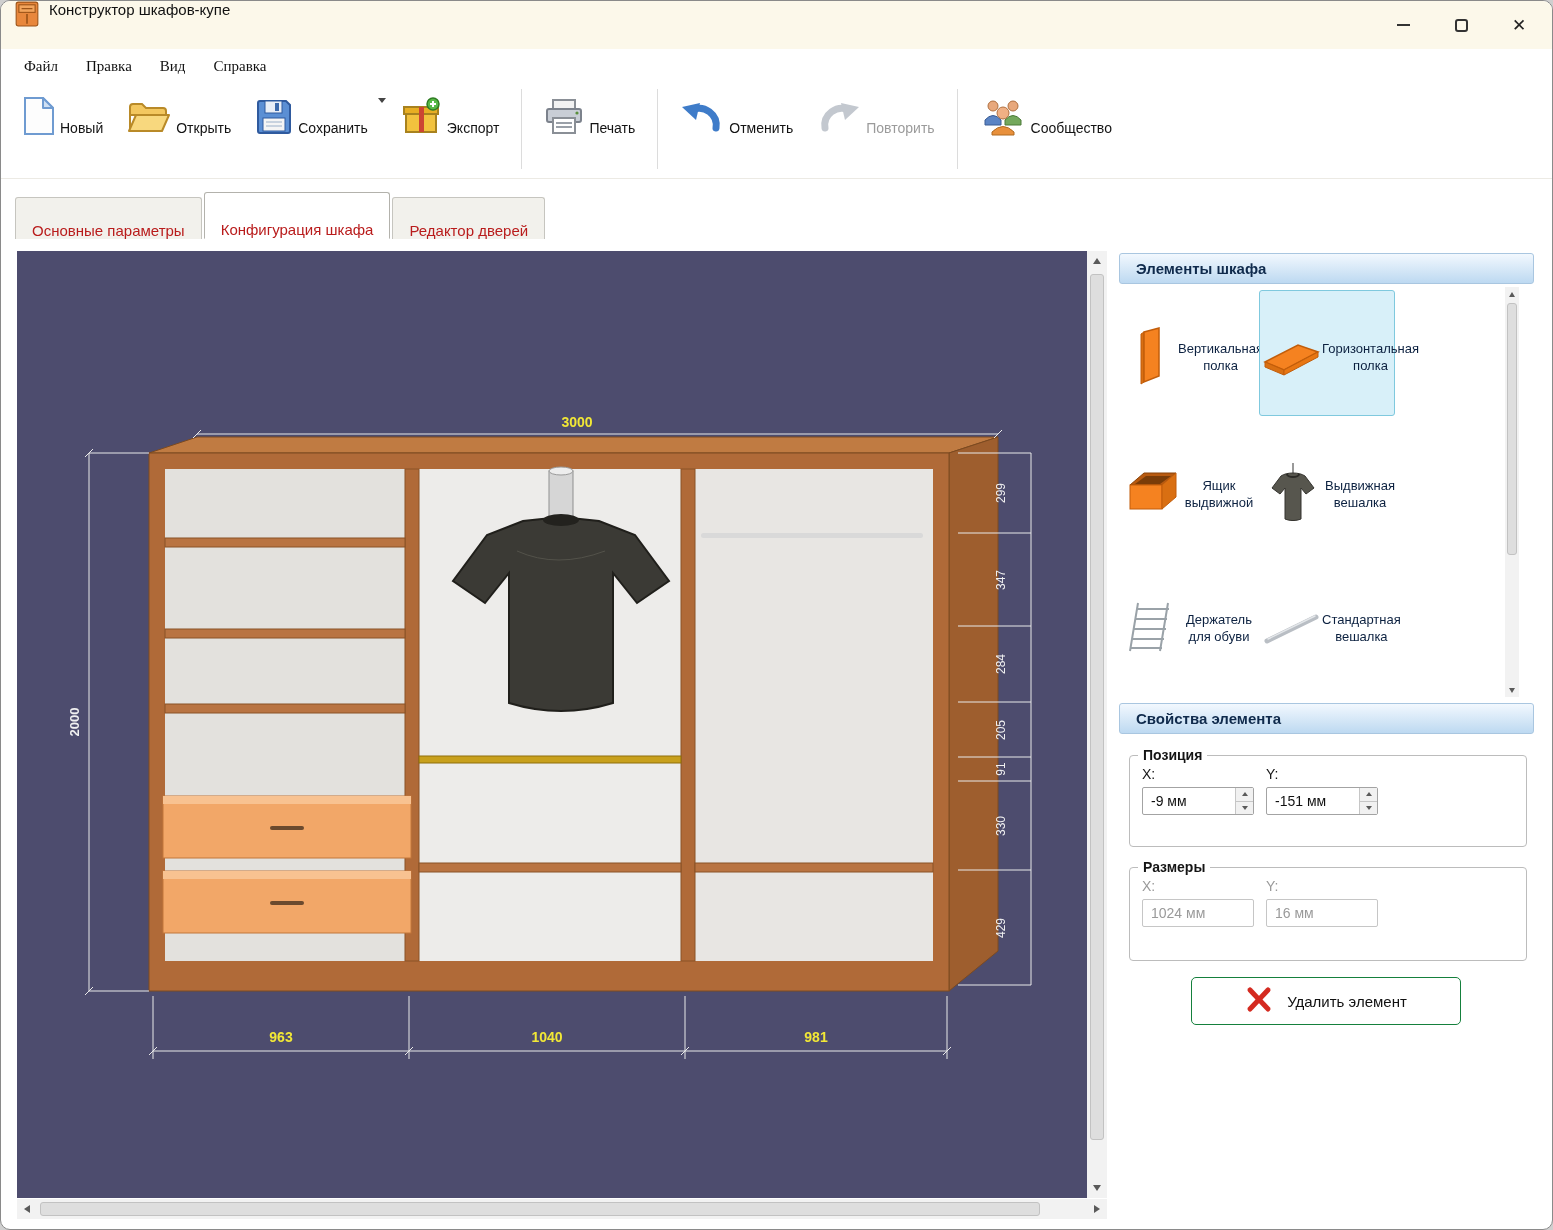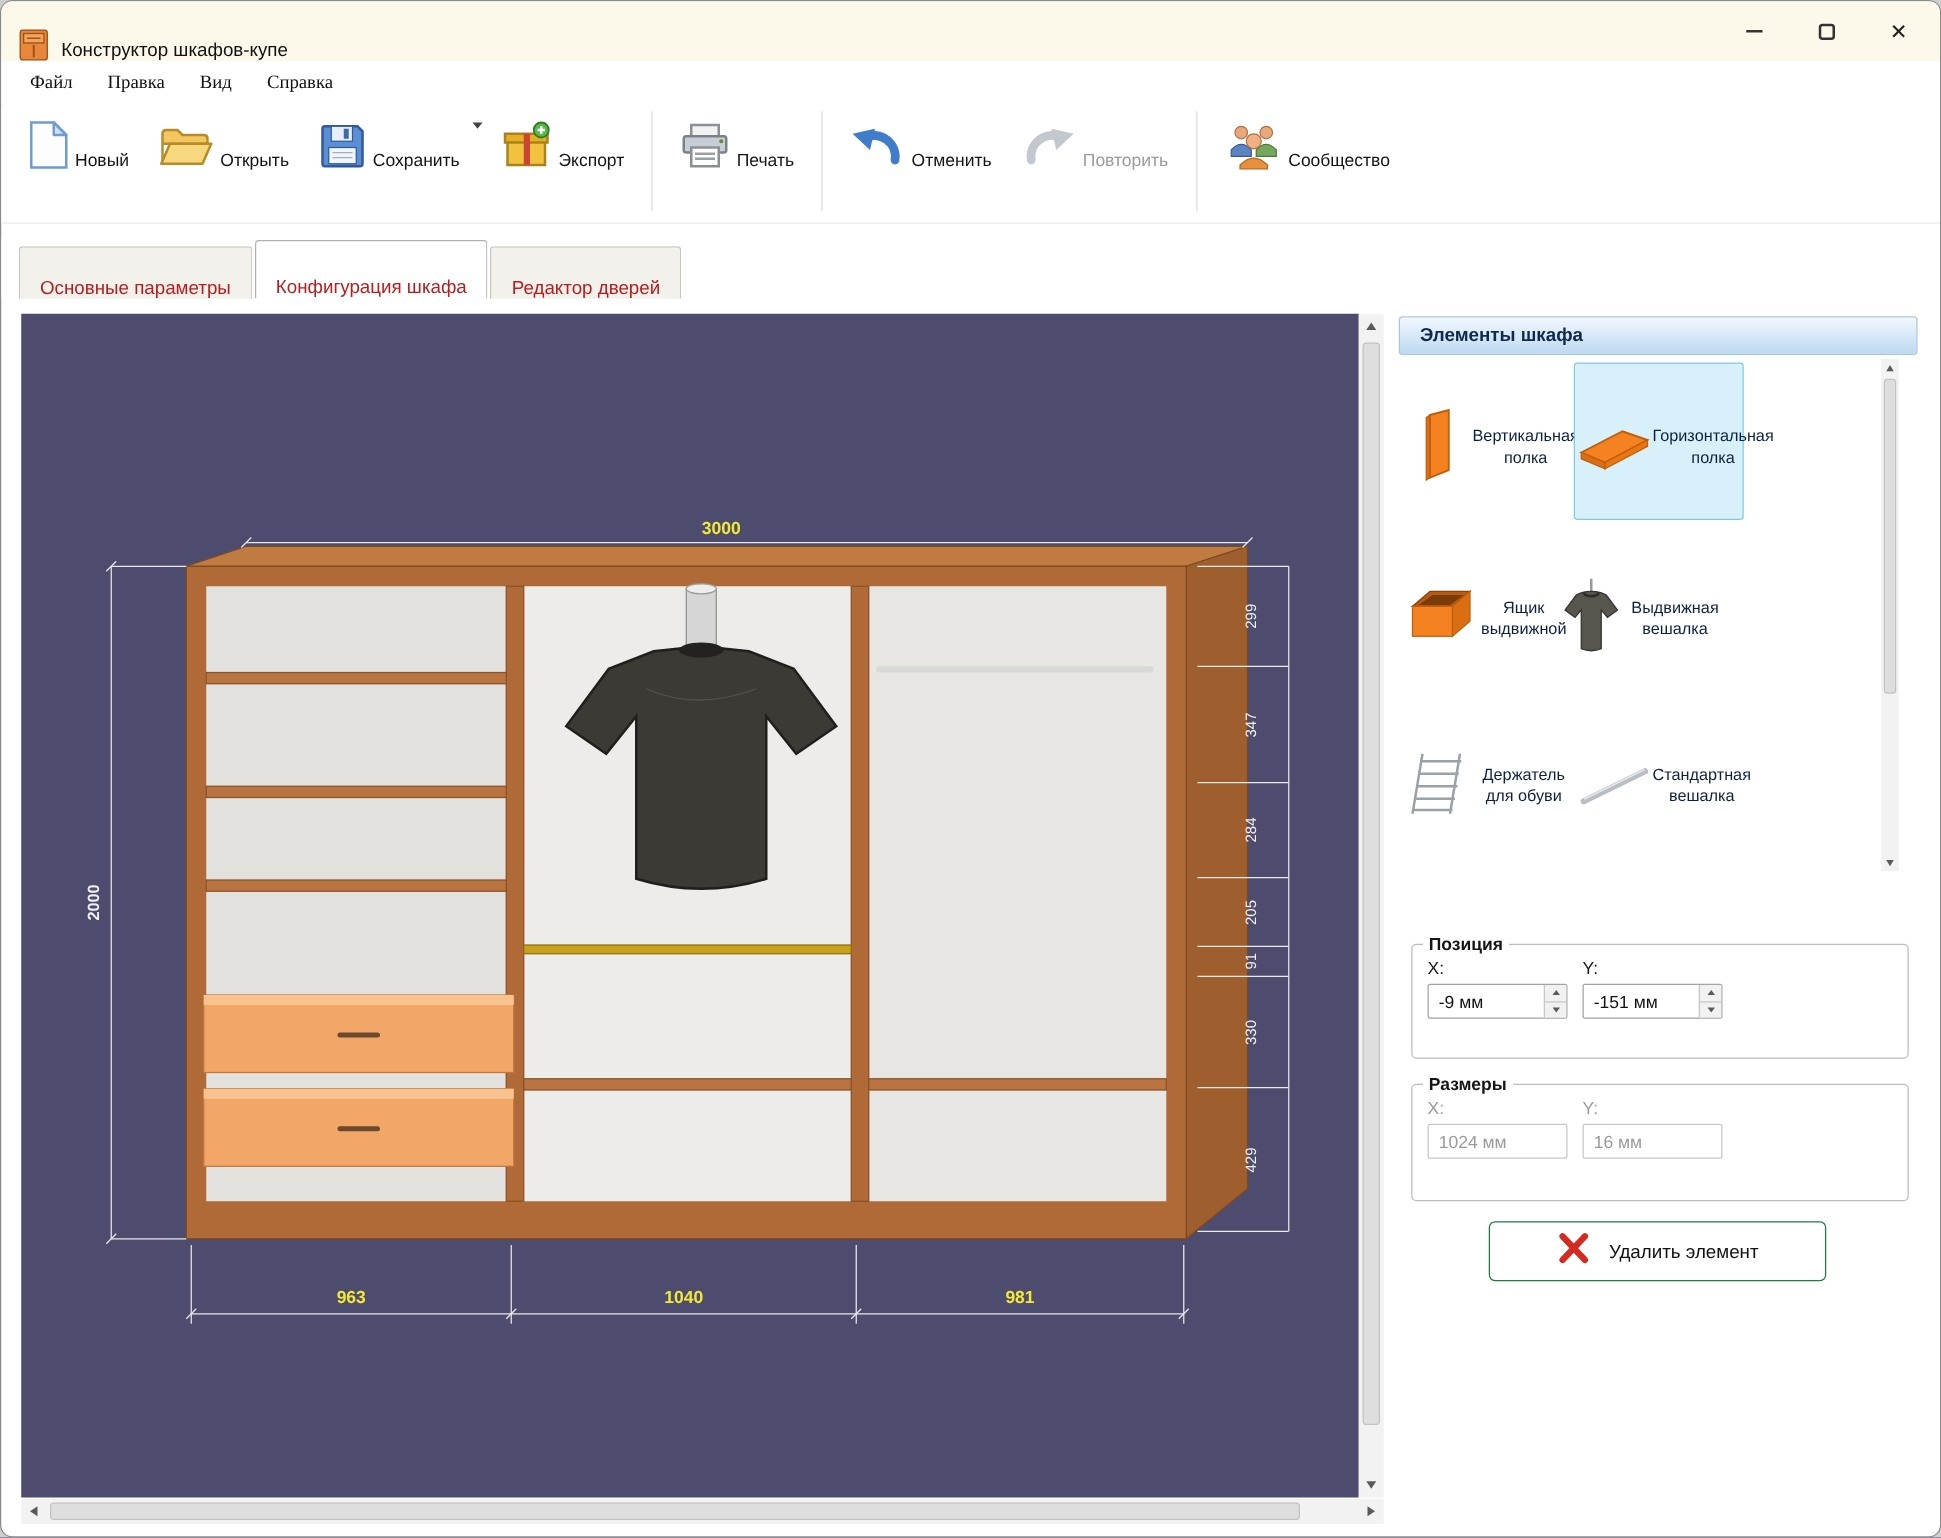--- a/index.html
+++ b/index.html
@@ -9,21 +9,21 @@
     font-family:"Liberation Sans", sans-serif;
     overflow:hidden;
   }
   .window {
     position:relative; width:1553px; height:1230px;
     background:#ffffff; border:1px solid #8a8a8a; border-radius:10px;
     overflow:hidden;
   }
   
   .titlebar { position:absolute; left:0; top:0; right:0; height:48px;
-    background:#fcf8ea; display:flex; align-items:flex-end; padding-left:14px; }
+    background:#fcf8ea; display:flex; align-items:flex-start; padding-left:14px; }
   .app-icon { width:24px; height:26px; margin-right:10px; display:inline-flex; }
   .title { font-size:15px; color:#111; }
   .win-controls { position:absolute; right:4px; top:0; height:48px; display:flex; align-items:center; }
   .wbtn { width:58px; height:42px; display:flex; align-items:center; justify-content:center; cursor:pointer; color:#333; }
   .glyph-min { width:13px; height:2px; background:#333; display:block; }
   .glyph-max { width:13px; height:13px; border:2px solid #333; border-radius:3px; display:block; }
   .glyph-close { font-size:17px; line-height:1; color:#222; }
   
   .menubar { position:absolute; left:0; top:48px; right:0; height:34px;
     display:flex; align-items:center; gap:2px; padding-left:10px; background:#fff; }
@@ -399,21 +399,21 @@
       <span class="picon">
         <svg width="60" height="56" viewBox="0 0 60 56">
           <polygon points="8,20 22,8 54,8 40,20" fill="#b85a10" stroke="#8a4208"></polygon>
           <polygon points="13,19 24,11 49,11 38,19" fill="#7a3c08"></polygon>
           <rect x="8" y="20" width="32" height="24" fill="#f58220" stroke="#c25d0a"></rect>
           <polygon points="40,20 54,8 54,32 40,44" fill="#d96f12" stroke="#c25d0a"></polygon>
         </svg>
       </span>
       <span class="plabel">Ящик выдвижной</span>
     </div>
-    <div class="pcell" style="left:128px;top:142px">
+    <div class="pcell" style="left:148px;top:142px">
       <span class="picon">
         <svg width="50" height="64" viewBox="0 0 50 64">
           <line x1="25" y1="2" x2="25" y2="12" stroke="#999" stroke-width="2"></line>
           <path d="M25 12 c-5 0 -9 1 -12 3 l-9 12 8 6 5 -6 v31 c5 2 11 2 16 0 v-31 l5 6 8 -6 -9 -12 c-3 -2 -7 -3 -12 -3 z" fill="#57564e" stroke="#34332e"></path>
           <path d="M19 13 a6 3 0 0 0 12 0" fill="none" stroke="#2c2b27" stroke-width="2"></path>
         </svg>
       </span>
       <span class="plabel">Выдвижная вешалка</span>
     </div>
     <div class="pcell" style="left:2px;top:276px">
@@ -446,20 +446,23 @@
   <div class="pal-scroll">
     <div class="sb-arrow" style="top:0">
         <span class="tri-up" style="border-left-width:3px;border-right-width:3px;border-bottom-width:5px"></span>
       </div>
     <div class="pal-thumb"></div>
     <div class="sb-arrow" style="bottom:0">
         <span class="tri-down" style="border-left-width:3px;border-right-width:3px;border-top-width:5px"></span>
       </div>
   </div>
 
+  <div class="panel-header" style="top:702px">
+    <span>Свойства элемента</span>
+  </div>
 
   <fieldset class="group" id="group-position">
     <legend>Позиция</legend>
     <div class="fields">
       <div class="field">
         <label>X:</label>
         <div class="spin-wrap">
           <input type="text" value="-9 мм" style="">
           <div class="spin">
             <div class="spin-btn">

